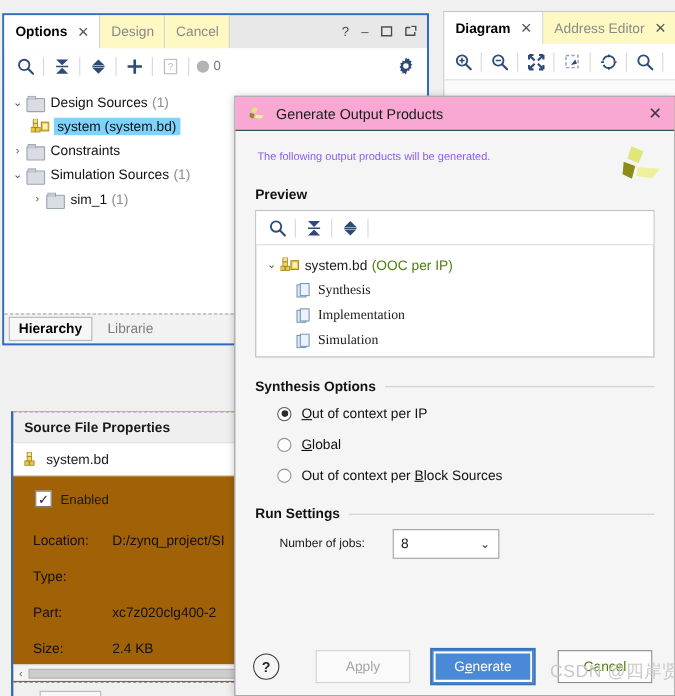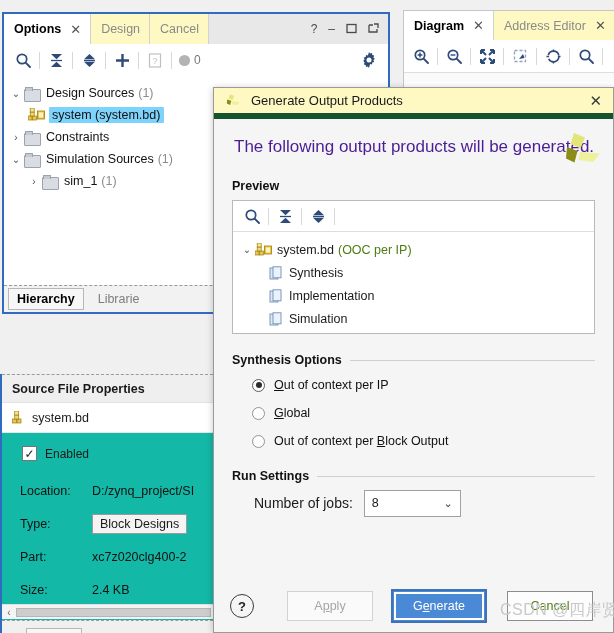--- a/index.html
+++ b/index.html
@@ -104,23 +104,23 @@
     display:flex; align-items:center; padding:0 11px;
     font-size:12.5px; color:#7d7d7d; white-space:nowrap;
   }
   .btab.active {
     color:#000; font-weight:bold; background:#f7f7f7;
     border:1px solid #b7b7b7; margin:2px 3px 2px 4px; padding:0 8px;
   }
 
   
   #props-panel {
-    position: absolute; left: 0; top: 374px;
+    position: absolute; left: 10px; top: 374px;
     width: 214px; height: 259px;
-    background: #14b8a6;
+    background: #a16207;
     border-left: 2px solid #2f6cc0;
     border-right: 1px solid #c8c8c8;
     overflow: hidden;
   }
   #props-title {
     height: 28px; display:flex; align-items:center; padding-left:10px;
     font-weight:bold; font-size:12.5px; background:#efefef;
     border-top: 1px dashed #9a9a9a;
   }
   #props-file {
@@ -174,66 +174,66 @@
   
   #dialog {
     position:absolute; left:213px; top:87px;
     width: 401px; height: 546px;
     background:#f5f5f5;
     border:1px solid #999;
     box-shadow: 0 1px 7px rgba(0,0,0,0.22);
     display:flex; flex-direction:column;
   }
   #dlg-title {
-    height:31px; background:#fef9c3; border-bottom:6px solid #14532d;
+    height:31px; background:#f9a8d4; border-bottom:1px solid #14532d;
     display:flex; align-items:center; padding:0 8px 0 11px; flex:0 0 31px;text-align:right;
   }
   #dlg-title .tt { margin-left:9px; font-size:13px; color:#1a1a1a; }
   #dlg-close { margin-left:auto; font-size:15px; color:#3a3a3a; padding:0 3px; }
   #dlg-body { flex:1; position:relative; padding: 0 18px; }
   #dlg-intro {
-    position:relative; padding: 18px 0 0 2px; font-size:17px; color:#4c1d95;
+    position:relative; padding: 18px 0 0 2px; font-size:10px; color:#8b5cf6;
   }
   #xlogo-big { position:absolute; right:-8px; top:12px; }
 
   .section-hdr {
     display:flex; align-items:center; gap:8px;
     font-weight:bold; font-size:12.5px; color:#111;
   }
   .section-hdr .rule { flex:1; height:1px; background:#cfcfcf; }
 
   #preview-box {
     margin-top:7px; background:#fff; border:1px solid #b9b9b9;
     height:134px; display:flex; flex-direction:column;
   }
   #preview-tools {
     height:31px; display:flex; align-items:center; padding:0 6px;
     border-bottom:1px solid #dddddd; background:#fff;
   }
   #preview-tree { flex:1; padding:6px 0 0 6px; }
   .ptrow { display:flex; align-items:center; height:23px; font-size:12.5px; white-space:nowrap; }
-  .ptrow.child { padding-left:30px; }
+  .ptrow.child { padding-left:30px;font-family:Liberation Serif, serif; }
   .ooc { color:#4d7c0f; margin-left:4px; }
   .docicon { flex:0 0 auto; margin-right:6px; display:inline-flex; }
 
   .radio-row { display:flex; align-items:center; height:28px; padding-left:20px; }
   .radio {
     width:13px; height:13px; border-radius:50%;
     border:1px solid #949494; background:#fdfdfd; margin-right:9px;
     display:flex; align-items:center; justify-content:center; flex:0 0 13px;
   }
   .radio.on { border-color:#5c5c5c; }
   .radio.on:after {
     content:''; width:6px; height:6px; border-radius:50%; background:#2b2b2b;
   }
   .rlabel { font-size:12.5px; color:#111; }
   .mn { text-decoration: underline; }
 
   #jobs-row { display:flex; align-items:center; height:40px; padding-left:22px; }
-  #jobs-row .jlbl { font-size:14px; margin-right:11px; }
+  #jobs-row .jlbl { font-size:11px; margin-right:25px; }
   #jobs-select {
     width:97px; height:27px; background:#fff; border:1px solid #a0a0a0;
     display:flex; align-items:center; padding:0 7px; font-size:12.5px;
   }
   #jobs-select .val { flex:1; }
   #jobs-select .chev { color:#444; font-size:11px; }
 
   #dlg-footer {
     flex:0 0 52px; display:flex; align-items:center;
     padding: 0 14px 0 16px; position:relative;
@@ -423,21 +423,20 @@
         </span>
       <span>Enabled</span>
     </div>
 
     <div class="prow">
       <span class="k">Location:</span>
       <span class="v">D:/zynq_project/SI</span>
     </div>
     <div class="prow">
       <span class="k">Type:</span>
-      <span class="vbox">Block Designs</span>
     </div>
     <div class="prow">
       <span class="k">Part:</span>
       <span class="v">xc7z020clg400-2</span>
     </div>
     <div class="prow">
       <span class="k">Size:</span>
       <span class="v">2.4 KB</span>
     </div>
 
@@ -627,21 +626,21 @@
           <div class="radio-row">
             <span class="radio on"></span>
             <span class="rlabel"><span class="mn">O</span><span>ut of context per IP</span></span>
           </div>
           <div class="radio-row">
             <span class="radio"></span>
             <span class="rlabel"><span class="mn">G</span><span>lobal</span></span>
           </div>
           <div class="radio-row">
             <span class="radio"></span>
-            <span class="rlabel"><span>Out of context per </span><span class="mn">B</span><span>lock Output</span></span>
+            <span class="rlabel"><span>Out of context per </span><span class="mn">B</span><span>lock Sources</span></span>
           </div>
         </div>
       </div>
 
       <div style="margin-top:14px">
         <div class="section-hdr">
           <span>Run Settings</span>
           <span class="rule"></span>
         </div>
         <div id="jobs-row">

